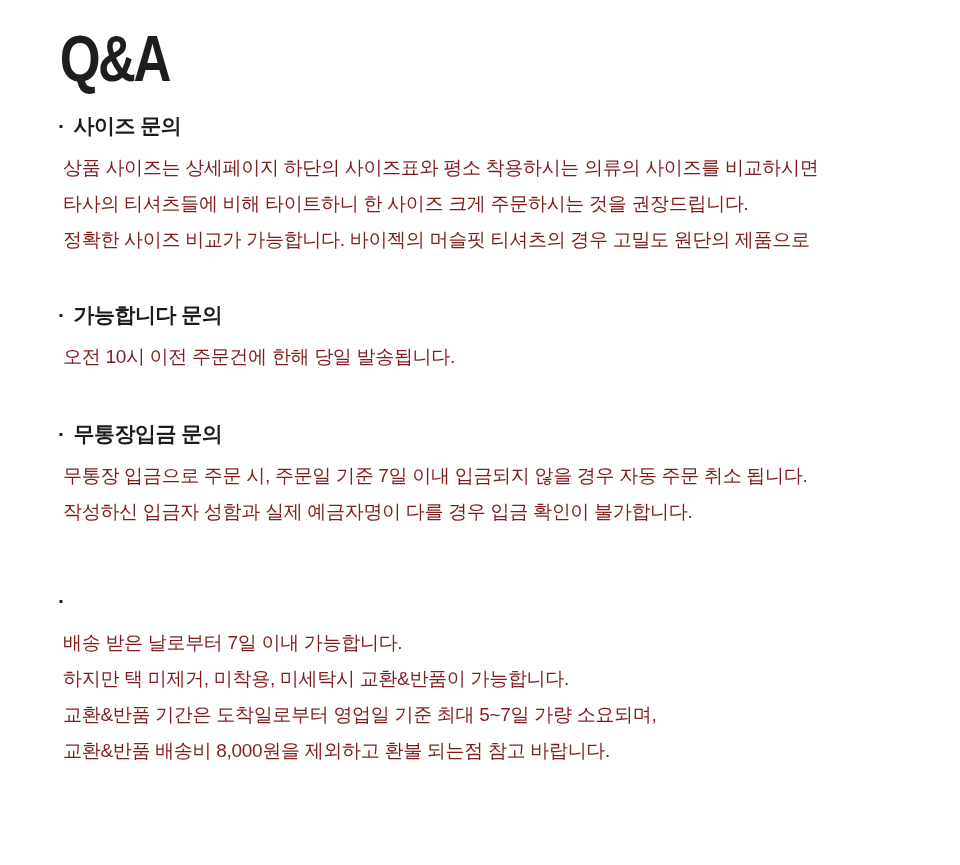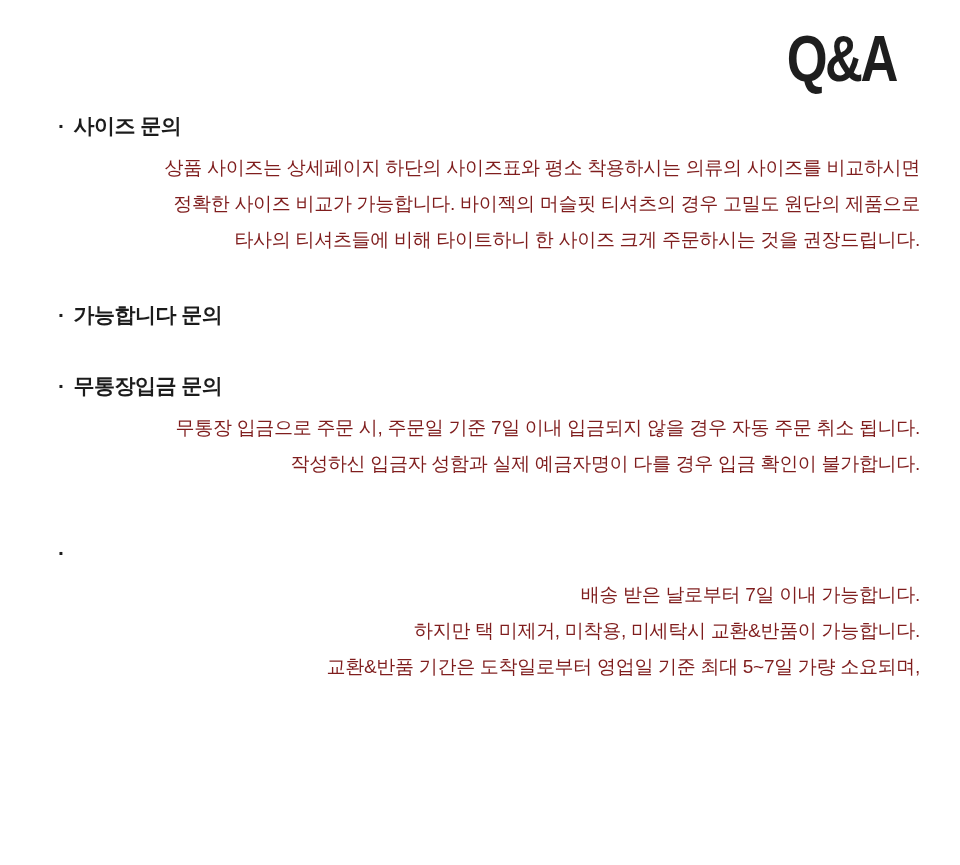--- a/index.html
+++ b/index.html
@@ -6,21 +6,20 @@
   html, body { margin: 0; padding: 0; }
   body {
     width: 960px;
     height: 865px;
     background: #ffffff;
     font-family: "Liberation Sans", "DejaVu Sans", sans-serif;
     overflow: hidden;
   }
   .page {
     padding: 30px 40px 0 58px;
-    text-align: right;
   }
   .page-title {
     display: inline-block;
     margin: 0;
     padding-left: 2px;
     font-size: 64px;
     line-height: 58px;
     font-weight: 800;
     letter-spacing: -3px;
     color: #1e1e1e;
@@ -65,31 +64,32 @@
 
   <h1 class="page-title">Q&amp;A</h1>
 
   <section class="qa-section qa-section-size">
     <h2 class="section-heading">
       <span class="bullet">·</span>
       <span>사이즈 문의</span>
     </h2>
     <div class="section-body">
       <p>상품 사이즈는 상세페이지 하단의 사이즈표와 평소 착용하시는 의류의 사이즈를 비교하시면</p>
+      <p>타사의 티셔츠들에 비해 타이트하니 한 사이즈 크게 주문하시는 것을 권장드립니다.</p>
       <p>정확한 사이즈 비교가 가능합니다. 바이젝의 머슬핏 티셔츠의 경우 고밀도 원단의 제품으로</p>
-      <p>타사의 티셔츠들에 비해 타이트하니 한 사이즈 크게 주문하시는 것을 권장드립니다.</p>
     </div>
   </section>
 
   <section class="qa-section qa-section-shipping">
     <h2 class="section-heading">
       <span class="bullet">·</span>
       <span>가능합니다 문의</span>
     </h2>
     <div class="section-body">
+      <p>오전 10시 이전 주문건에 한해 당일 발송됩니다.</p>
     </div>
   </section>
 
   <section class="qa-section qa-section-deposit">
     <h2 class="section-heading">
       <span class="bullet">·</span>
       <span>무통장입금 문의</span>
     </h2>
     <div class="section-body">
       <p>무통장 입금으로 주문 시, 주문일 기준 7일 이내 입금되지 않을 경우 자동 주문 취소 됩니다.</p>
@@ -98,16 +98,17 @@
   </section>
 
   <section class="qa-section qa-section-exchange">
     <h2 class="section-heading">
       <span class="bullet">·</span>
     </h2>
     <div class="section-body">
       <p>배송 받은 날로부터 7일 이내 가능합니다.</p>
       <p>하지만 택 미제거, 미착용, 미세탁시 교환&amp;반품이 가능합니다.</p>
       <p>교환&amp;반품 기간은 도착일로부터 영업일 기준 최대 5~7일 가량 소요되며,</p>
+      <p>교환&amp;반품 배송비 8,000원을 제외하고 환불 되는점 참고 바랍니다.</p>
     </div>
   </section>
 
 </div>
 
 </body></html>

